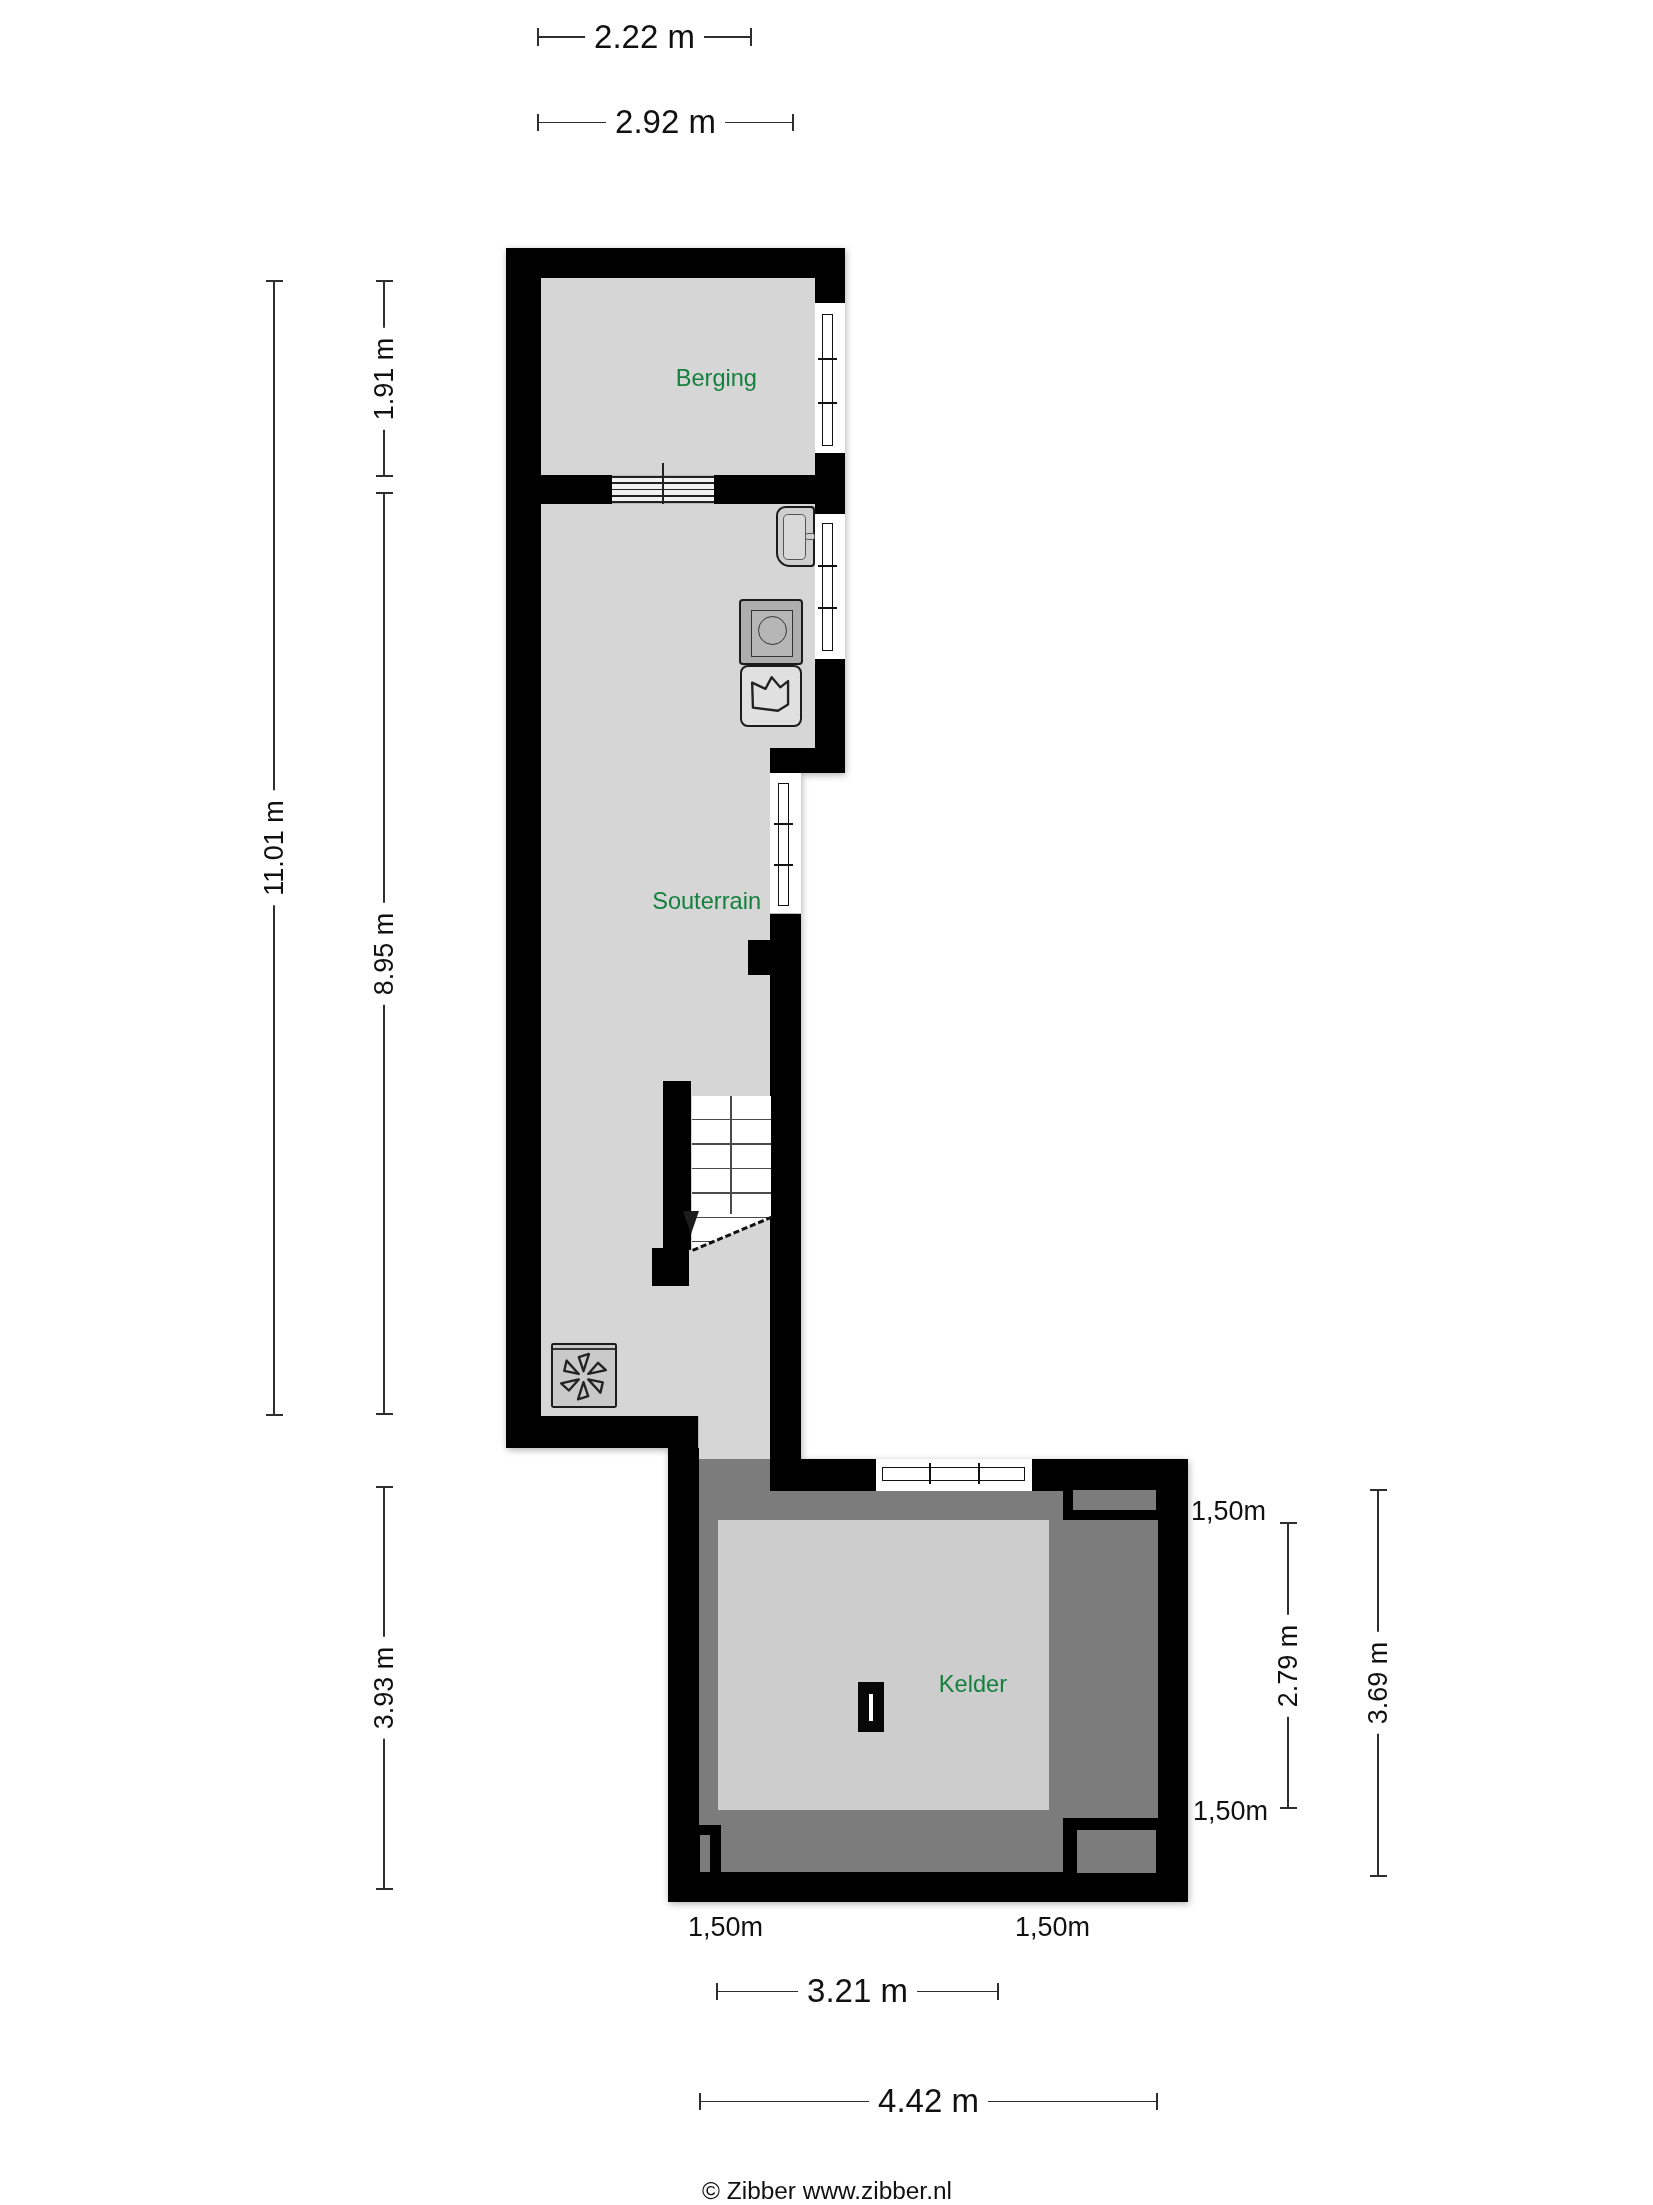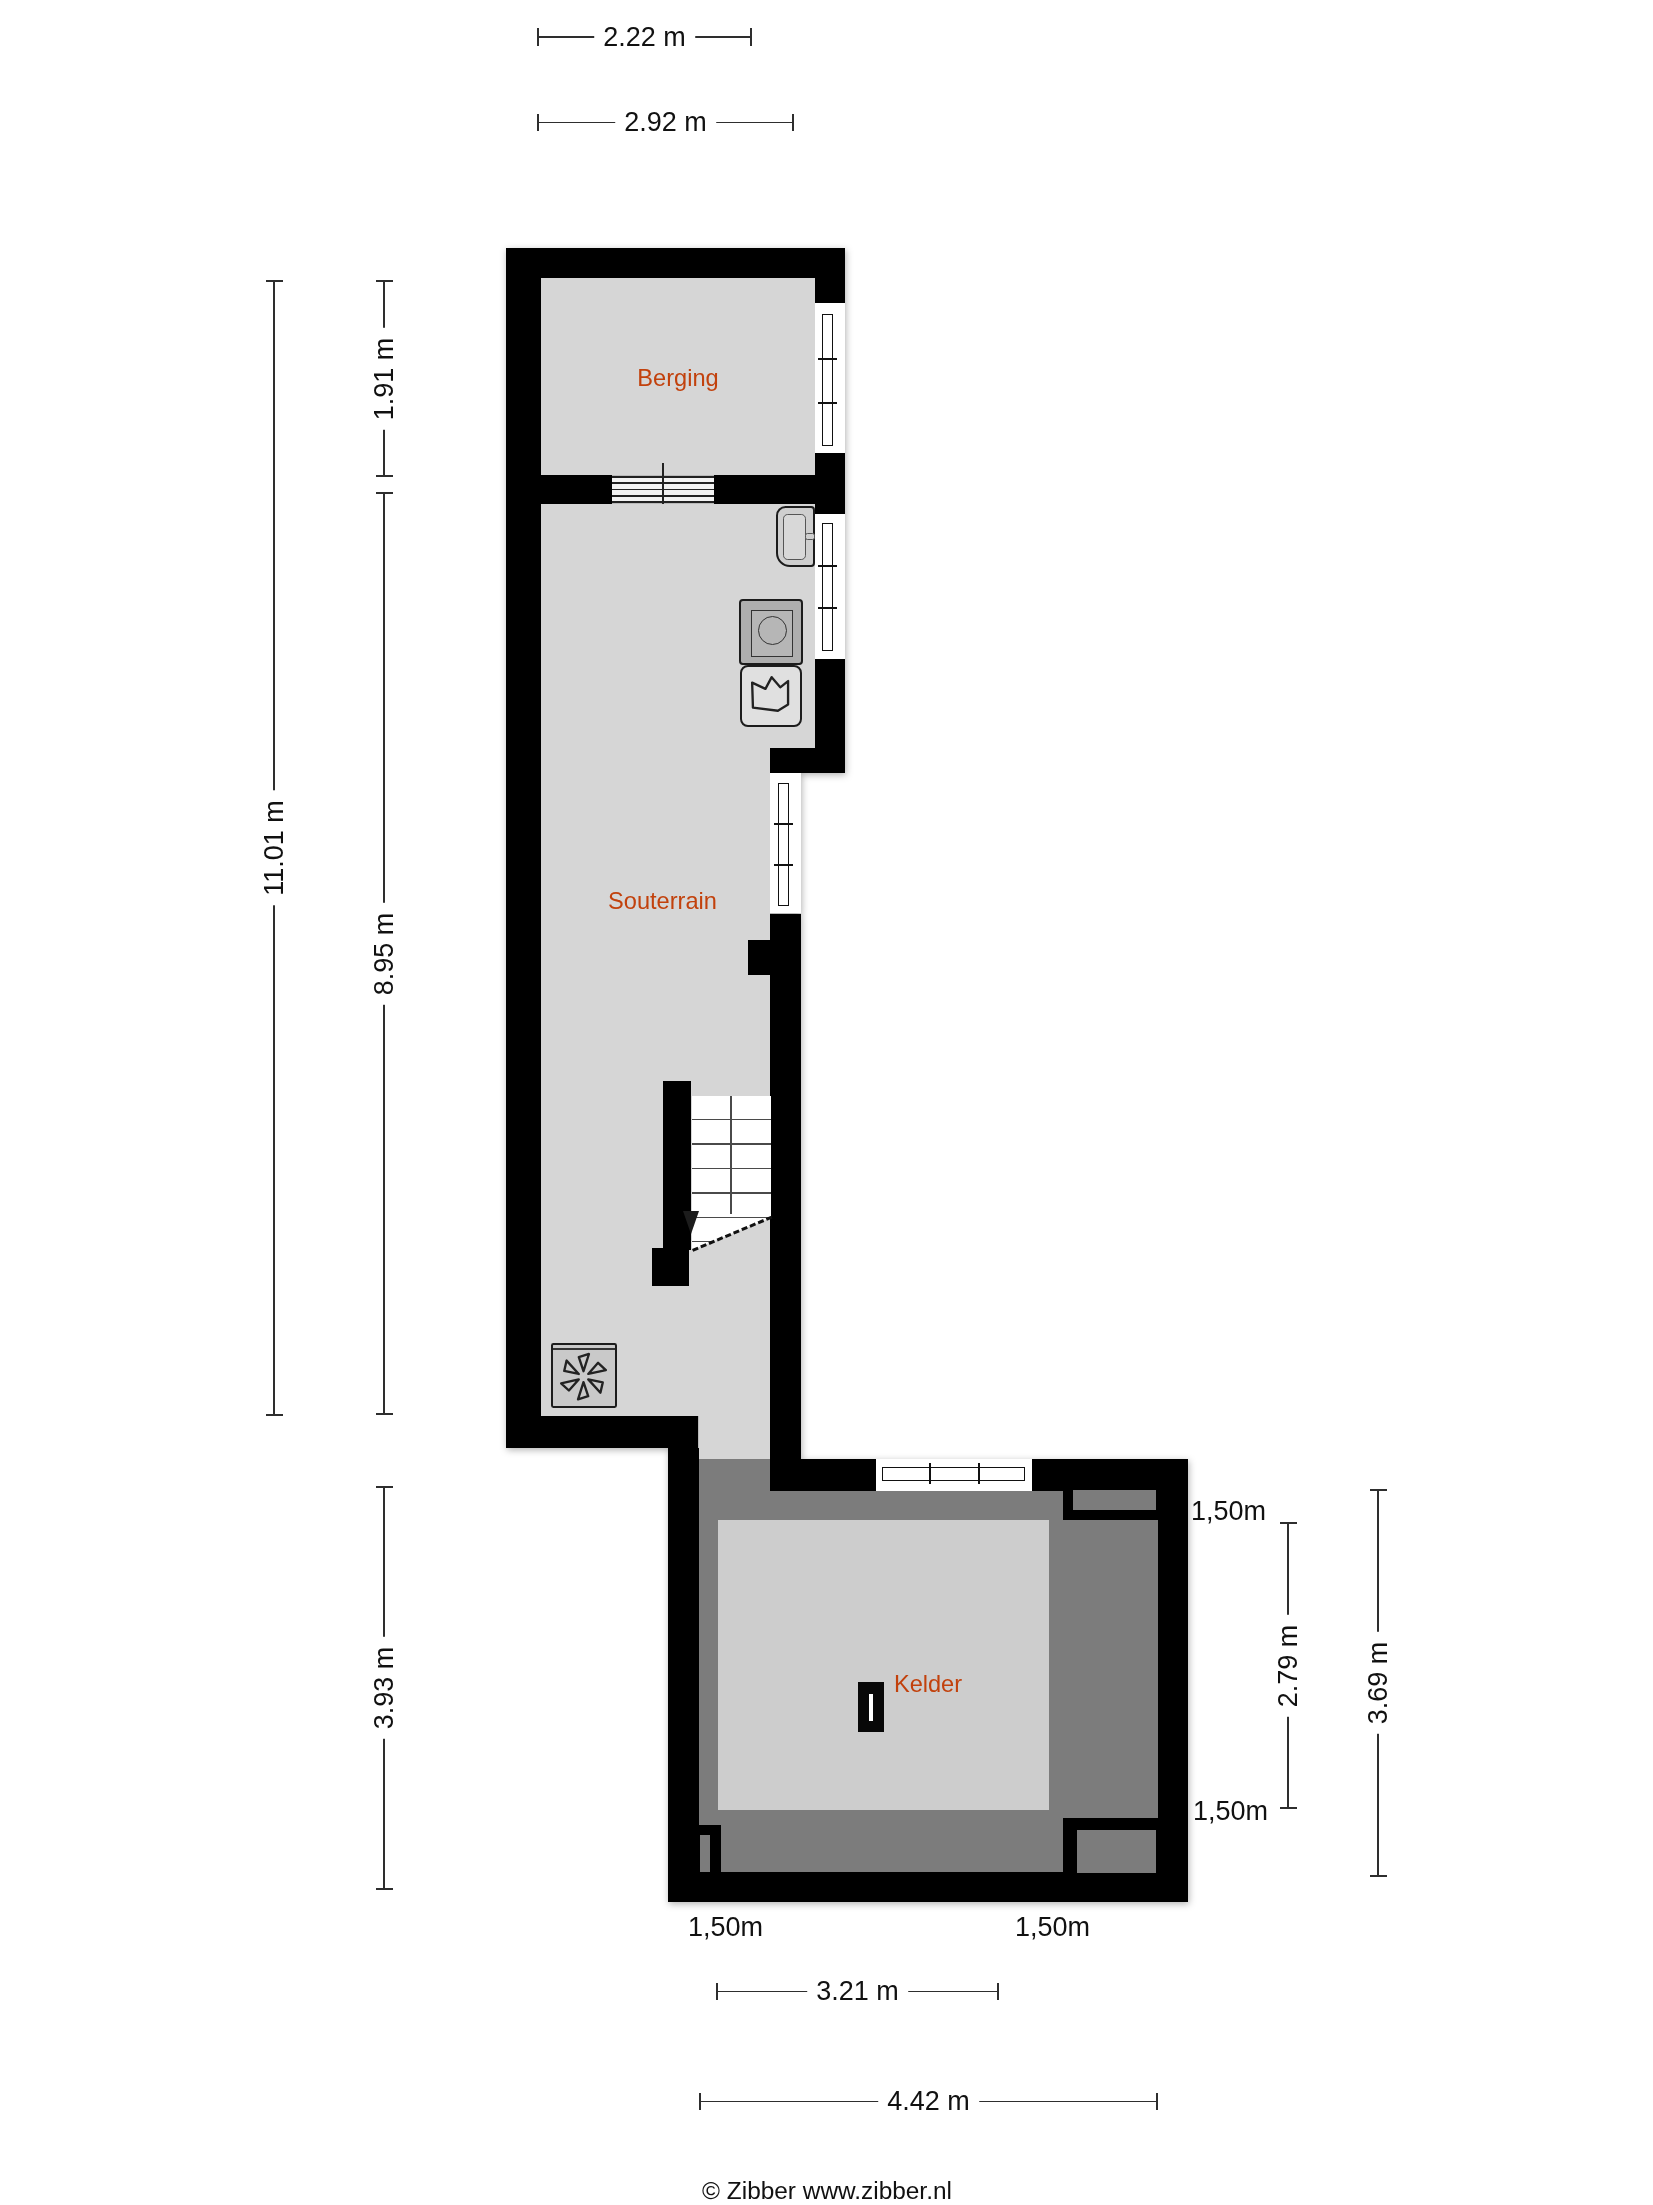--- a/index.html
+++ b/index.html
@@ -23,31 +23,31 @@
   .stairs .mid{position:absolute;left:38px;top:0;width:2.4px;height:118px;background:#4a4a4a;}
   .arrow-down{position:absolute;width:0;height:0;
       border-left:8.7px solid transparent;border-right:8.7px solid transparent;
       border-top:23.6px solid #1c1c1c;}
   .dash{position:absolute;height:0;border-top:3.2px dashed #111;transform-origin:0 0;}
   
   .steps{position:absolute;background:
       repeating-linear-gradient(180deg,#222 0 1.6px,#f2f2f2 1.6px 6.3px);}
   .vline{position:absolute;background:#222;}
   
-  .dimh{position:absolute;font-size:27px;}
+  .dimh{position:absolute;font-size:33px;}
   .dimh .ln{position:absolute;left:0;right:0;top:12.6px;height:1.6px;background:#2e2e2e;}
   .dimh .tk{position:absolute;width:1.6px;height:17.3px;top:4.7px;background:#2e2e2e;}
   .dimh .lb{position:absolute;left:50%;top:13.4px;transform:translate(-50%,-50%);
             background:#fff;padding:1.6px 9.5px;white-space:nowrap;}
   .dimv{position:absolute;width:28px;font-size:27px;}
   .dimv .ln{position:absolute;top:0;bottom:0;left:13.4px;width:1.6px;background:#2e2e2e;}
   .dimv .tk{position:absolute;height:1.6px;width:17.3px;left:5.5px;background:#2e2e2e;}
   .dimv .lb{position:absolute;top:50%;left:14px;transform:translate(-50%,-50%) rotate(-90deg);
             background:#fff;padding:1.6px 9.5px;white-space:nowrap;}
-  .room-label{position:absolute;font-size:23.6px;color:#c2410c;text-align:center;}
+  .room-label{position:absolute;font-size:23.6px;color:#15803d;text-align:right;}
   .free-label{position:absolute;font-size:27px;color:#111;white-space:nowrap;}
   .appl{position:absolute;box-sizing:border-box;border:2.4px solid #1c1c1c;}
   .footer{position:absolute;left:0;width:100%;text-align:center;font-size:24.4px;color:#111;}
 </style>
 </head>
 <body>
 
 <div class="canvas">
 
   <div class="plan">

